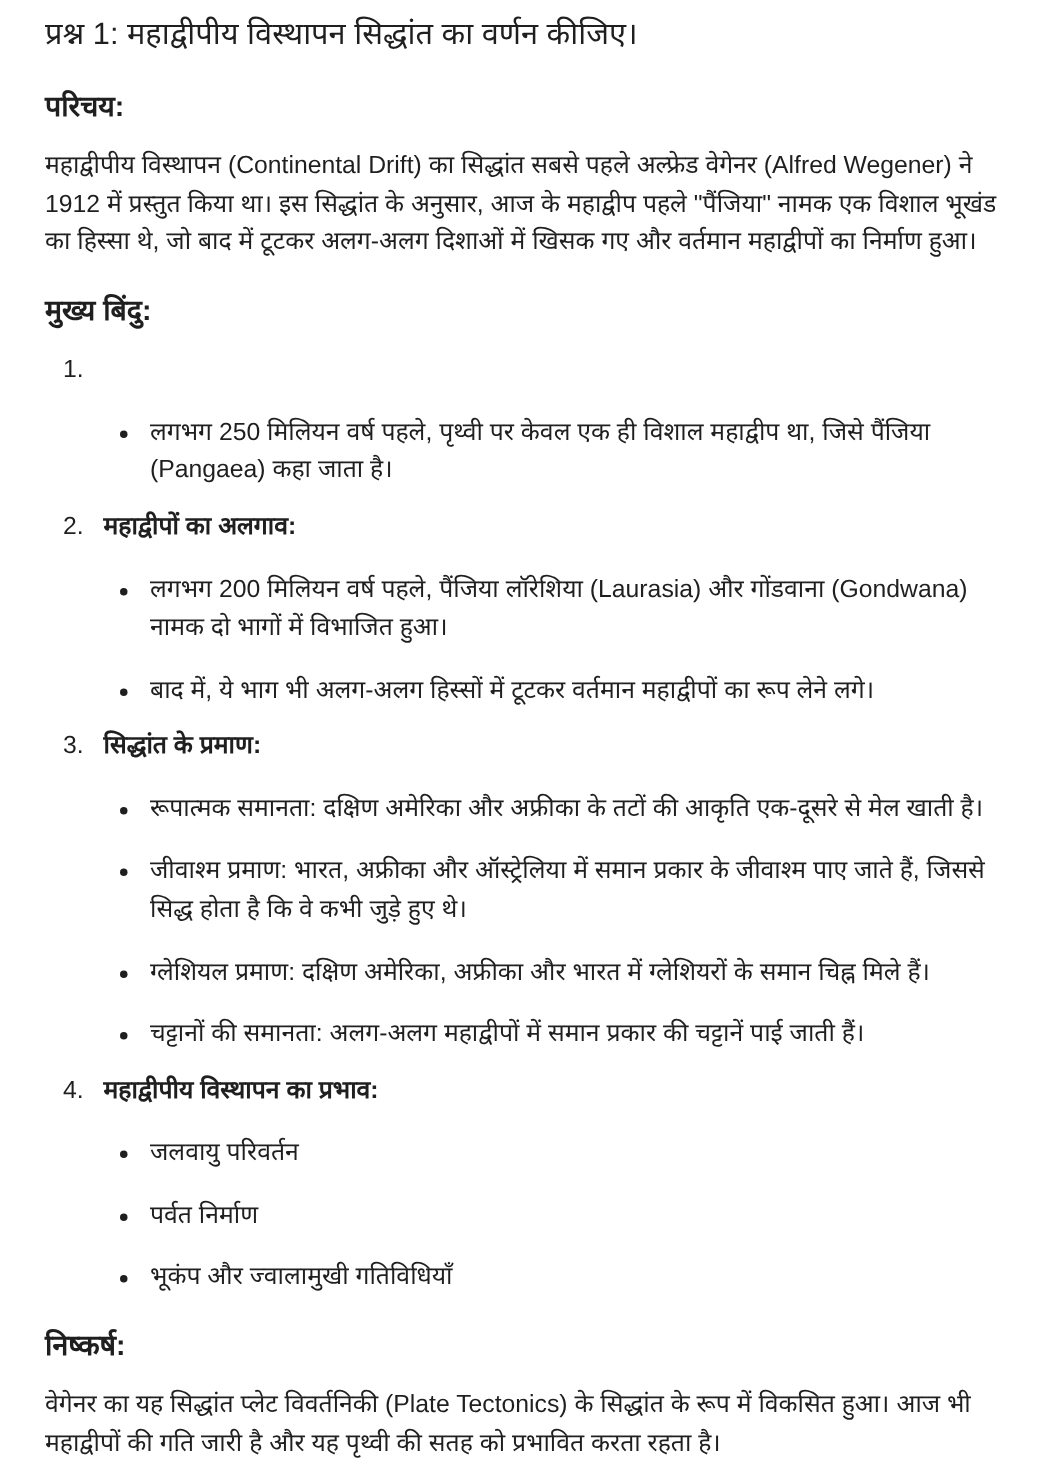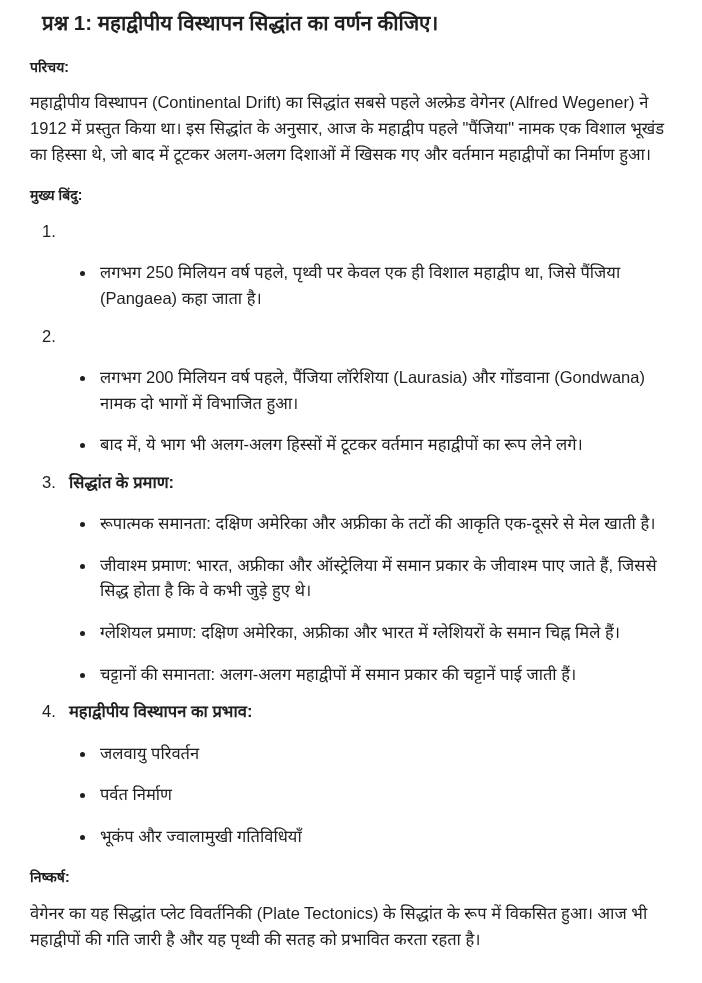--- a/index.html
+++ b/index.html
@@ -12,25 +12,25 @@
     font-size: 16.5px;
     line-height: 1.55;
     box-sizing: border-box;
     padding: 2px 24px 16px 30px;
     overflow: hidden;
   }
   .doc { width: 100%; }
   h1.q-title {
     font-size: 20.5px;
     line-height: 1.5;
-    font-weight: 700;
-    margin: 6px 0 14px 12px;
+    font-weight: 400;
+    margin: 6px 0 14px 0;
   }
   h2.sec-heading {
-    font-size: 14px;
+    font-size: 19px;
     font-weight: 700;
     margin: 18px 0 12px 0;
   }
   p.para { margin: 0 0 14px 0; }
   b { font-weight: 400; }
 
   ol.points {
     list-style: none;
     margin: 0;
     padding: 0 0 0 12px;
@@ -90,20 +90,21 @@
     <span class="bullet-dot"></span>
     <span class="bullet-text">लगभग 250 मिलियन वर्ष पहले, पृथ्वी पर केवल एक ही विशाल महाद्वीप था, जिसे <b>पैंजिया (Pangaea)</b> कहा जाता है।</span>
   </li>
 
 </ul>
   </li>
 
   <li class="point">
     <div class="point-head">
       <span class="point-number">2.</span>
+      <span class="point-heading">महाद्वीपों का अलगाव:</span>
     </div>
     <ul class="bullets">
   <li class="bullet">
     <span class="bullet-dot"></span>
     <span class="bullet-text">लगभग <b>200 मिलियन वर्ष पहले,</b> पैंजिया <b>लॉरेशिया (Laurasia)</b> और <b>गोंडवाना (Gondwana)</b> नामक दो भागों में विभाजित हुआ।</span>
   </li>
 
   <li class="bullet">
     <span class="bullet-dot"></span>
     <span class="bullet-text">बाद में, ये भाग भी अलग-अलग हिस्सों में टूटकर वर्तमान महाद्वीपों का रूप लेने लगे।</span>

